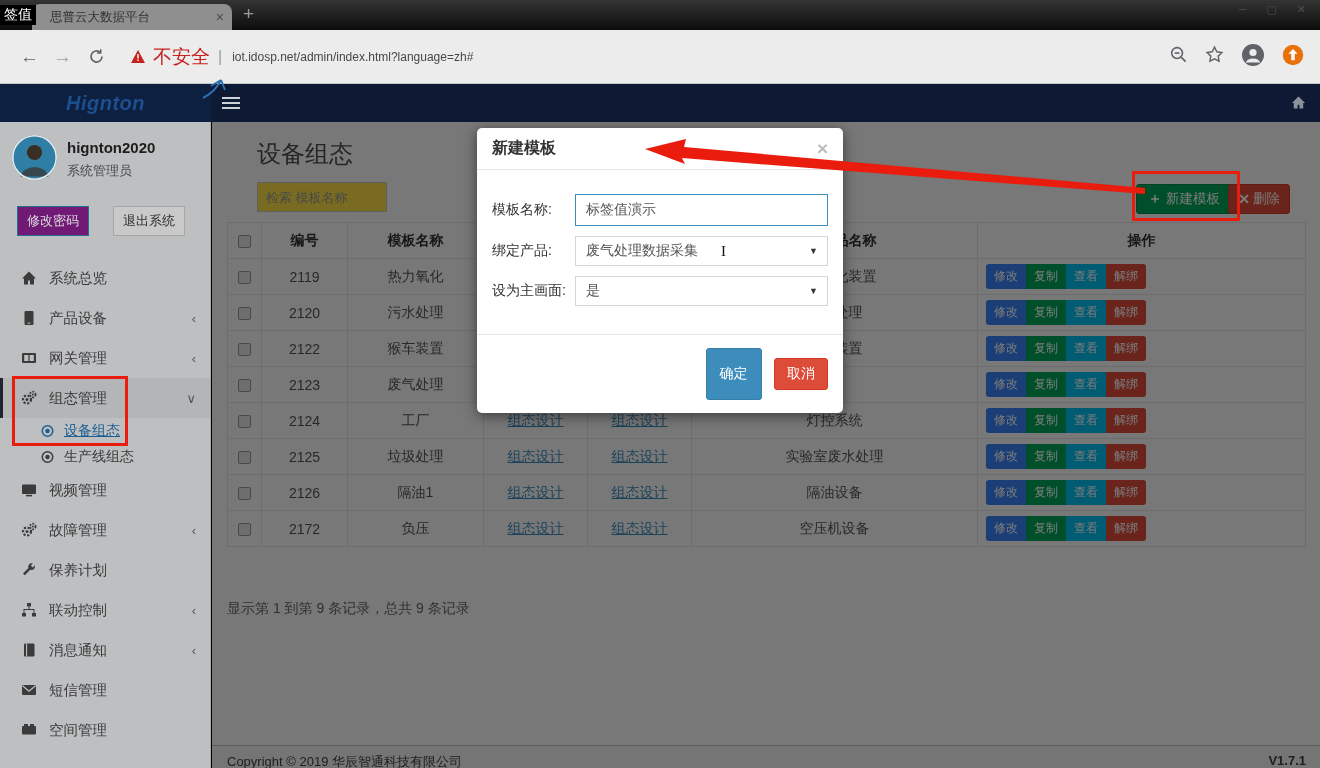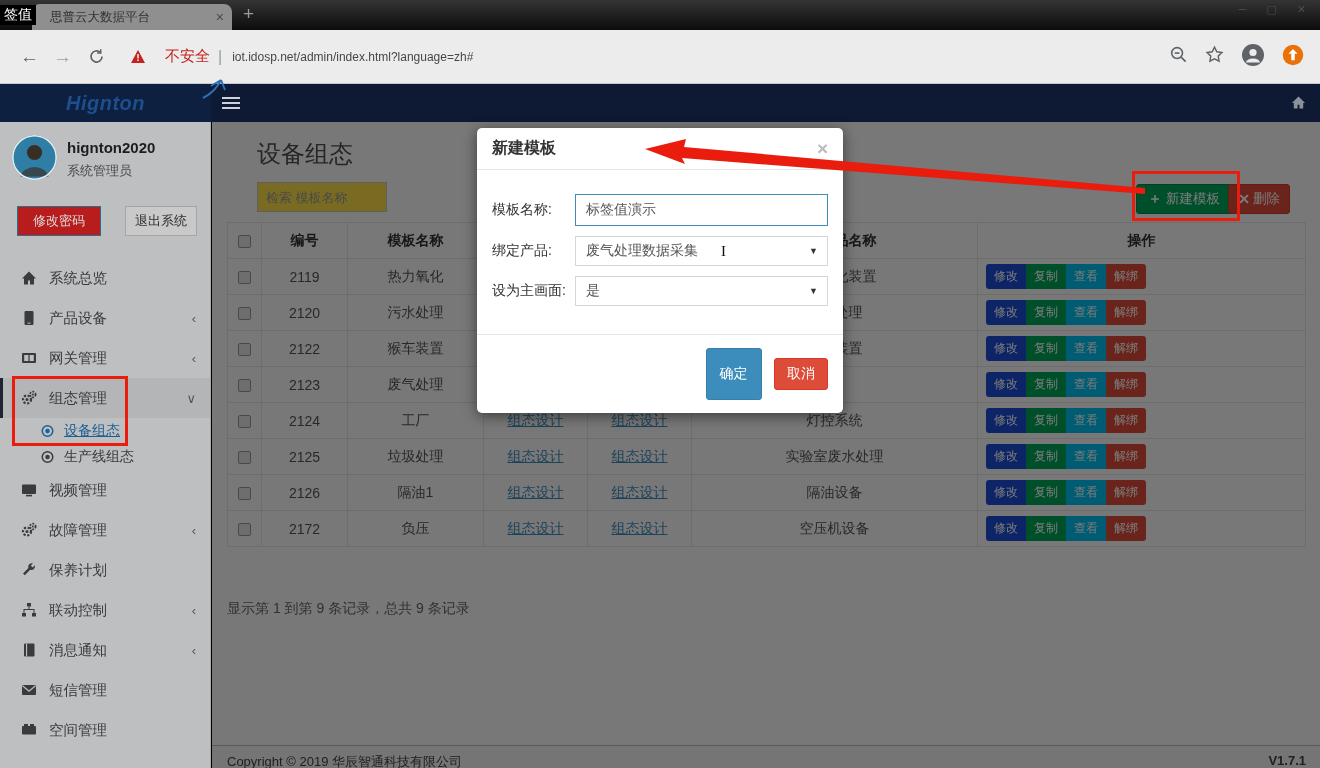--- a/index.html
+++ b/index.html
@@ -18,21 +18,21 @@
   .newtab-btn { position:absolute; left:243px; top:3px; color:#9a9a9a; font-size:19px; }
   .win-controls { position:absolute; right:14px; top:3px; display:flex; gap:20px; }
   .win-controls span { color:#4e4e4e; font-size:11px; }
 
   .urlbar { position:absolute; left:0; top:30px; width:1320px; height:54px; background:#ececec;
     border-bottom:1px solid #c9c9c9; display:flex; align-items:center; }
   .nav-ic { font-size:19px; color:#5f6368; margin-left:20px; }
   .nav-ic.fwd { color:#9aa0a6; margin-left:14px; }
   .refresh-ic { margin-left:16px; display:inline-flex; }
   .warn-tri { margin-left:26px; display:inline-flex; }
-  .insecure { color:#c5221f; font-size:15px; margin-left:20px; }
+  .insecure { color:#c5221f; font-size:19px; margin-left:8px; }
   .url-sep { color:#9a9a9a; font-size:16px; margin-left:8px; }
   .url-text { color:#474747; font-size:12px; margin-left:10px; flex:1; white-space:nowrap; overflow:hidden; }
   .chrome-right { display:flex; align-items:center; gap:17px; margin-right:16px; }
 
   
   .navbar { position:absolute; left:0; top:84px; width:1320px; height:38px; background:#0e1a33; }
   .navbar .logo-zone { position:absolute; left:0; top:0; width:211px; height:38px; background:#0d2040;
     display:flex; align-items:center; justify-content:center; }
   .logo-text { font-size:20px; font-weight:bold; font-style:italic; color:#1d4f8f; letter-spacing:.5px; position:relative; }
   .logo-swoosh { position:absolute; right:-16px; top:-6px; }
@@ -41,21 +41,21 @@
   .nav-home { position:absolute; right:14px; top:11px; color:#8b919c; }
 
   
   .sidebar { position:absolute; left:0; top:122px; width:211px; height:646px; background:#bdbfc1;
     border-right:1px solid #a9abad; }
   .user-panel { padding:13px 12px 0 12px; display:flex; }
   .user-texts { margin-left:10px; padding-top:4px; }
   .user-name { font-size:15px; font-weight:bold; color:#1d1d1d; }
   .user-role { font-size:13px; color:#4a4a4a; margin-top:6px; }
   .user-btns { display:flex; margin:22px 0 0 17px; gap:24px; }
-  .btn-chgpwd { width:84px; height:30px; background:#b91c1c; color:#dcdcdc; font-size:13px;
+  .btn-chgpwd { width:72px; height:30px; background:#701a75; color:#dcdcdc; font-size:13px;
     border:1px solid #256f93; display:flex; align-items:center; justify-content:center; }
   .btn-logout { width:72px; height:30px; background:#c9c9c9; color:#2f2f2f; font-size:13px;
     border:1px solid #a6a6a6; display:flex; align-items:center; justify-content:center; }
   .menu { margin-top:22px; }
   .menu-item { height:40px; display:flex; align-items:center; padding:0 14px 0 20px;
     color:#3b3b3b; font-size:14.5px; position:relative; cursor:pointer; }
   .menu-item .mi-icon { width:17px; display:inline-flex; justify-content:center; margin-right:12px; color:#3b3b3b; }
   .menu-item .mi-label { flex:1; }
   .menu-item .mi-chevron { color:#555; font-size:13px; }
   .menu-item.active-parent { background:#b3b5b7; border-left:3px solid #1f2430; padding-left:17px; }
@@ -88,21 +88,21 @@
   table.grid .col-d1 { width:104px; }
   table.grid .col-d2 { width:104px; }
   table.grid .col-prod { width:286px; }
   .cbx { display:inline-block; width:13px; height:13px; border:1px solid #9a9a9a; background:#e6e6e6;
     border-radius:2px; vertical-align:middle; }
   a.design-link { color:#3c8dbc; text-decoration:underline; font-size:14px; cursor:pointer; }
   .act-group { display:inline-flex; margin-left:8px; float:left; }
   .act-group button { border:none; color:#fff; font-size:12px; padding:4px 8px; cursor:pointer; }
   .act-group button:first-child { border-radius:3px 0 0 3px; }
   .act-group button:last-child { border-radius:0 3px 3px 0; }
-  .act-edit { background:#1d4ed8; } .act-copy { background:#00a65a; }
+  .act-edit { background:#3b82f6; } .act-copy { background:#00a65a; }
   .act-view { background:#00c0ef; } .act-unbind { background:#dd4b39; }
   .summary { position:absolute; left:15px; top:478px; font-size:14px; color:#666; }
 
   .app-footer { position:absolute; left:0; bottom:0; width:100%; height:23px; border-top:1px solid #bdbdbd;
     background:#f4f4f4; overflow:hidden; }
   .app-footer .copy { position:absolute; left:15px; top:7px; font-size:13px; color:#444; }
   .app-footer .ver { position:absolute; right:14px; top:7px; font-size:13px; color:#444; font-weight:bold; }
 
   .dim-overlay { position:absolute; left:212px; top:122px; width:1108px; height:646px;
     background:rgba(0,0,0,0.52); z-index:40; }

